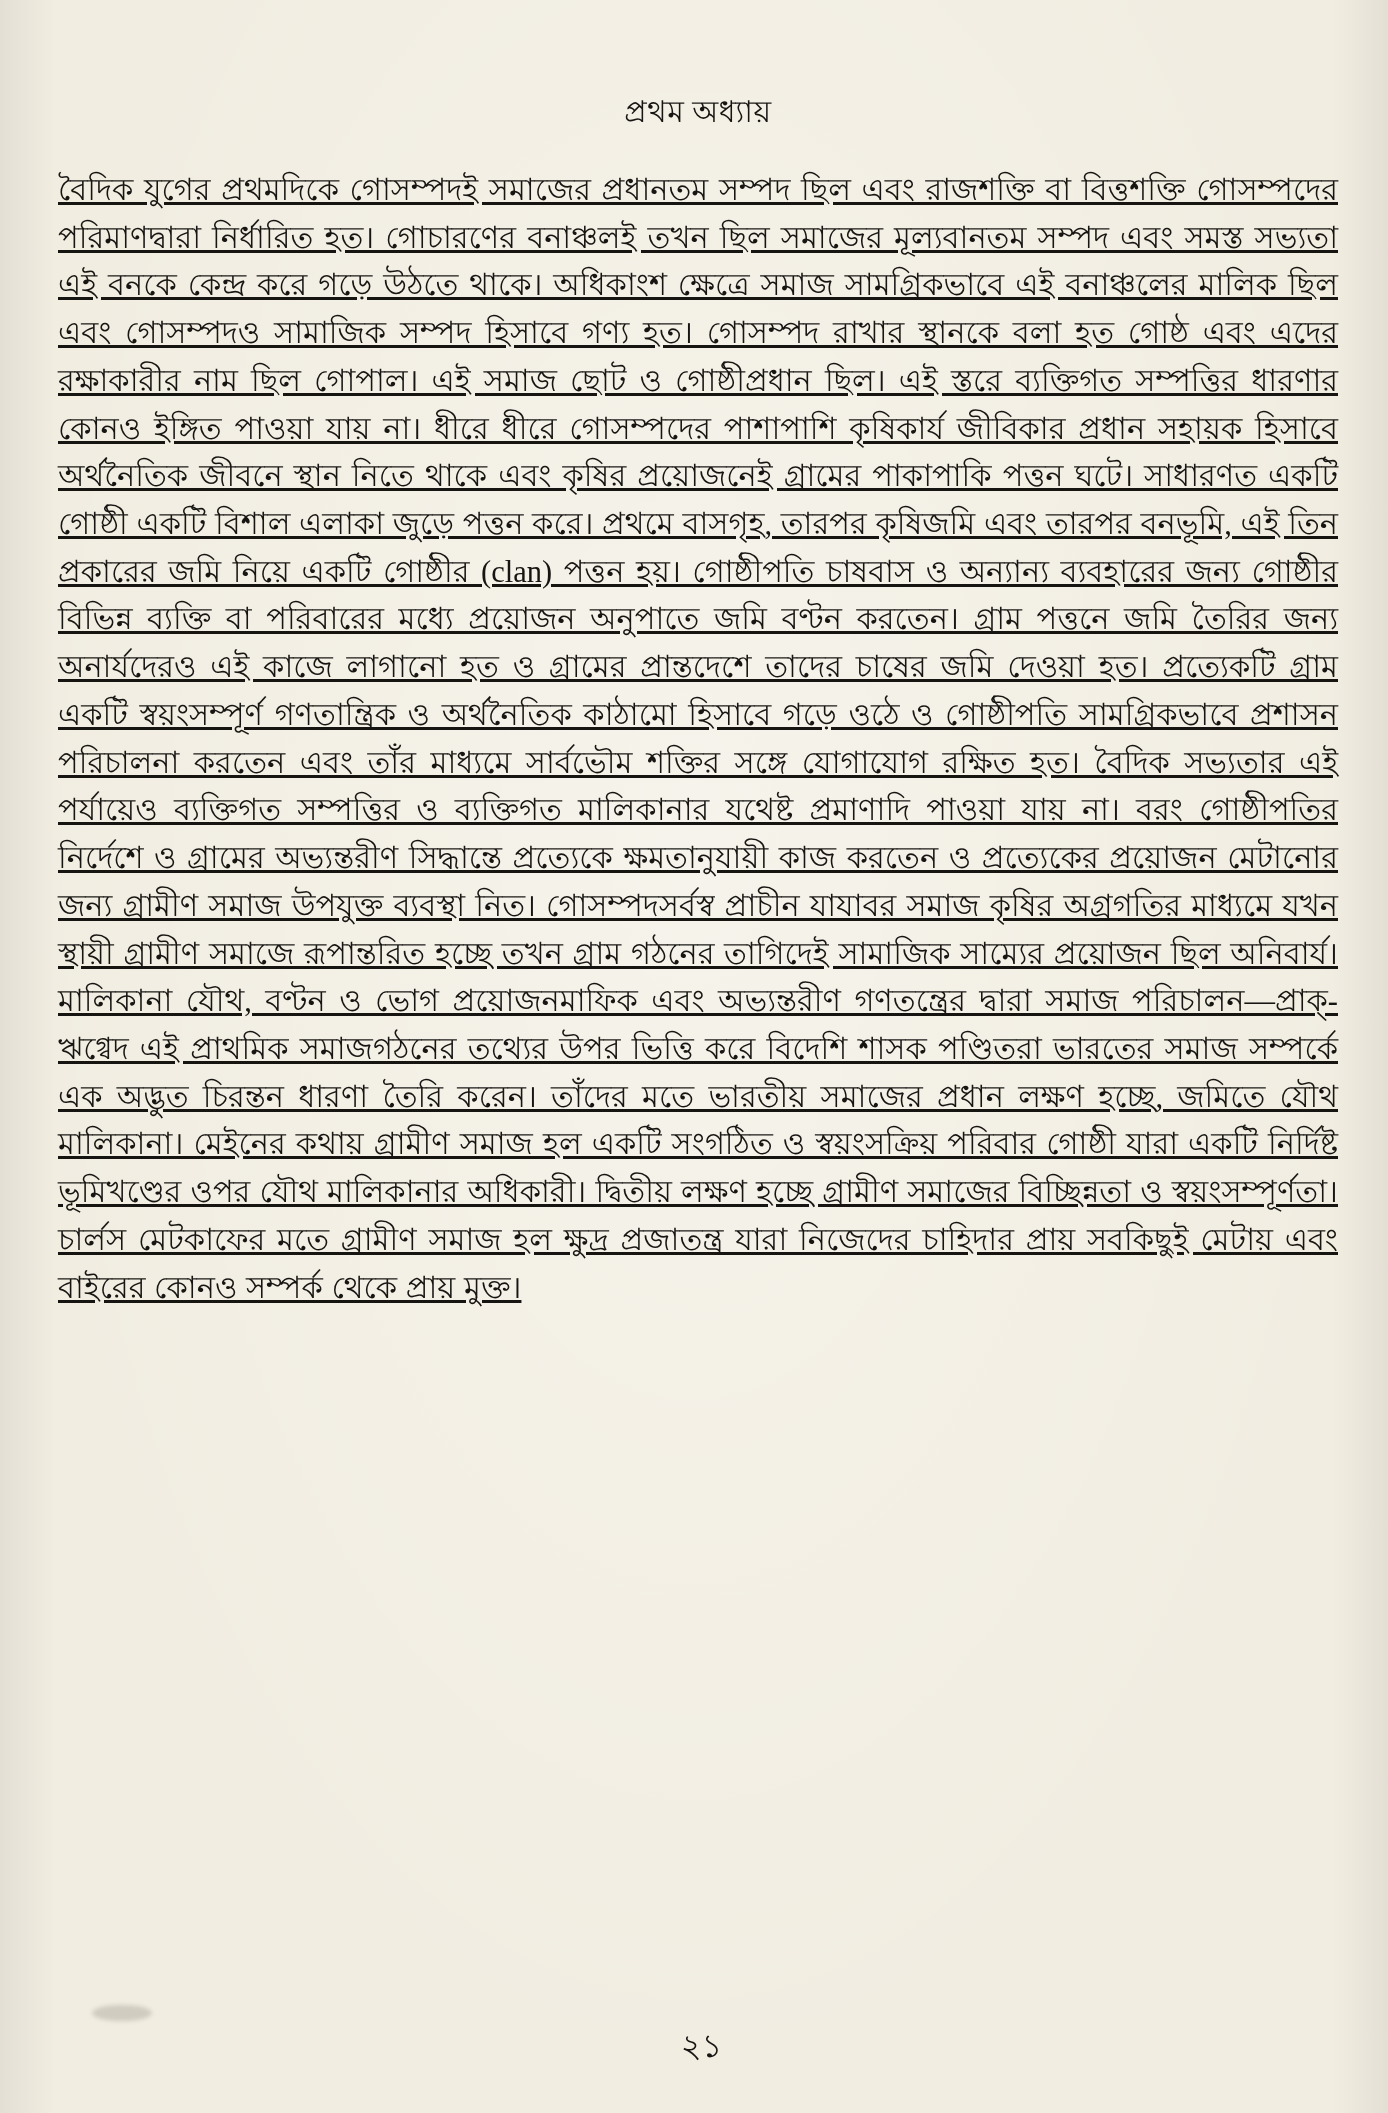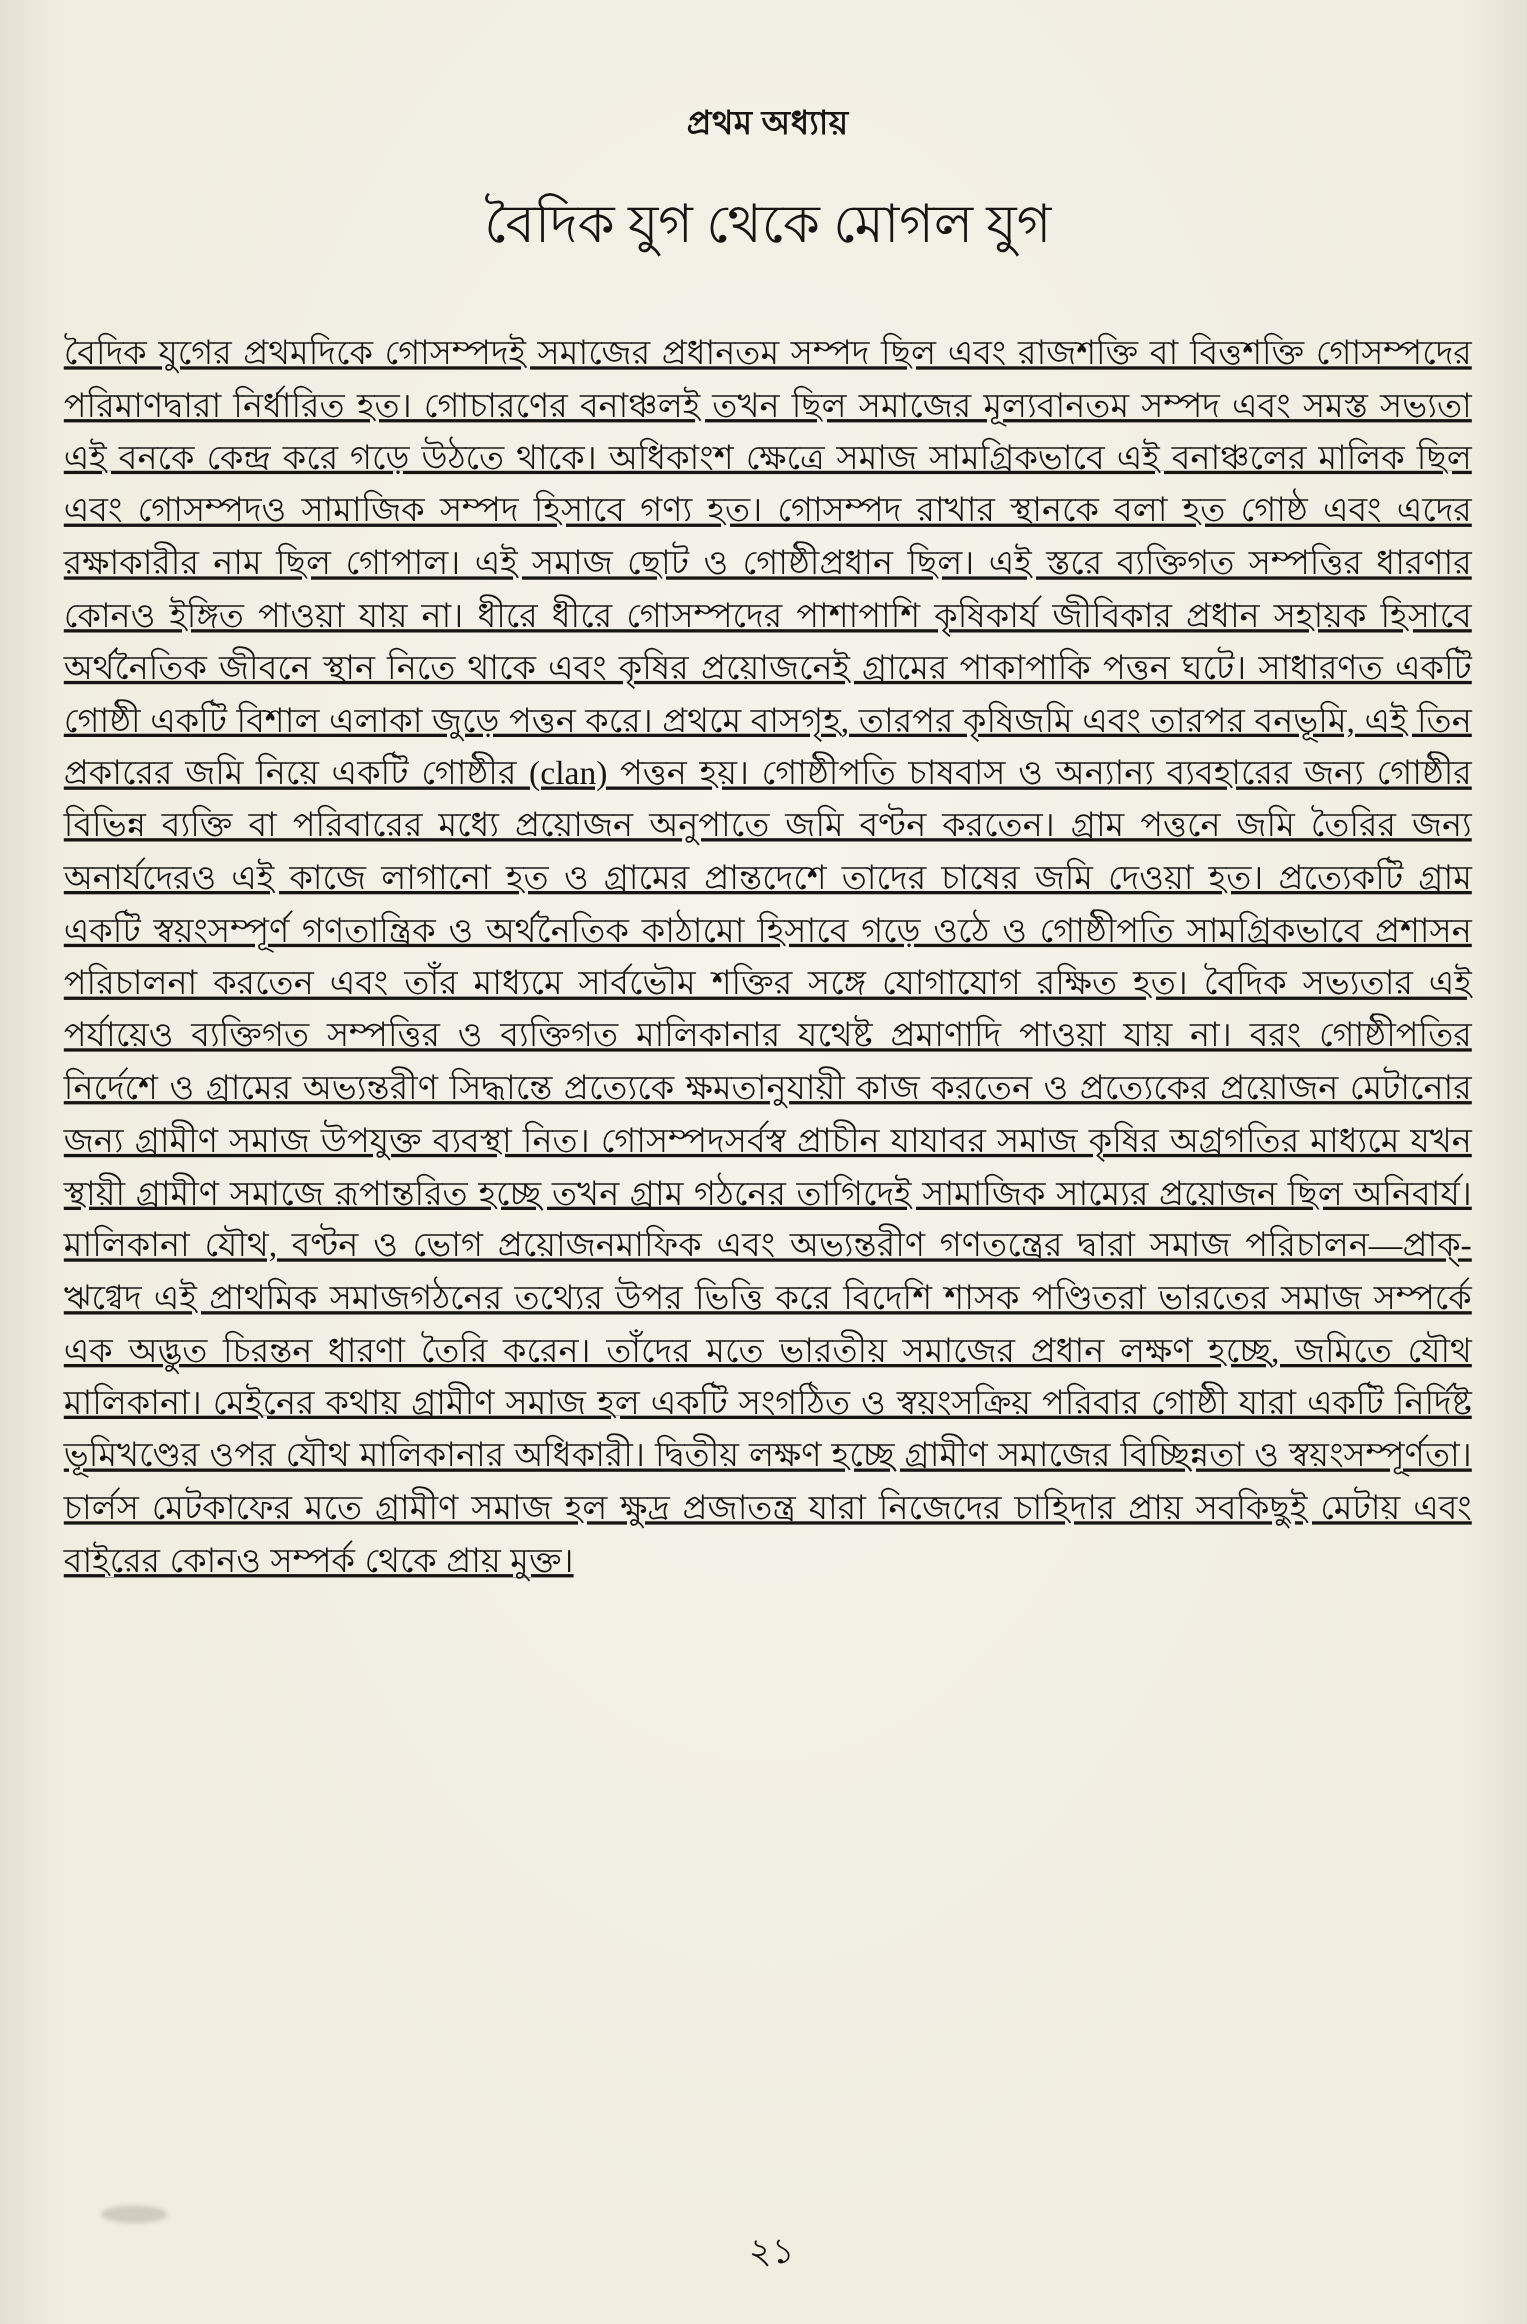--- a/index.html
+++ b/index.html
@@ -23,21 +23,21 @@
   }
   .inner {
     box-sizing: border-box;
     padding: 88px 50px 0 58px;
   }
   .chapter-heading {
     text-align: center;
     font-size: 30px;
     letter-spacing: 0.5px;
     margin: 0 0 28px 0;
-    font-weight: bold;
+    font-weight: normal;
   }
   .page-title {
     text-align: center;
     font-size: 48px;
     font-weight: normal;
     margin: 0 0 52px 0;
   }
   .body-text {
     font-size: 30.5px;
     line-height: 1.565;
@@ -64,18 +64,17 @@
     border-radius: 50%;
     filter: blur(2px);
   }
 </style>
 </head>
 <body>
 
 <div class="scan-page">
   <div class="inner">
     <h3 class="chapter-heading">প্রথম অধ্যায়</h3>
-    <h1 class="page-title">বৈদিক যুগ থেকে মোগল যুগ</h1>
     <p class="body-text">বৈদিক যুগের প্রথমদিকে গোসম্পদই সমাজের প্রধানতম সম্পদ ছিল এবং রাজশক্তি বা বিত্তশক্তি গোসম্পদের পরিমাণদ্বারা নির্ধারিত হত। গোচারণের বনাঞ্চলই তখন ছিল সমাজের মূল্যবানতম সম্পদ এবং সমস্ত সভ্যতা এই বনকে কেন্দ্র করে গড়ে উঠতে থাকে। অধিকাংশ ক্ষেত্রে সমাজ সামগ্রিকভাবে এই বনাঞ্চলের মালিক ছিল এবং গোসম্পদও সামাজিক সম্পদ হিসাবে গণ্য হত। গোসম্পদ রাখার স্থানকে বলা হত গোষ্ঠ এবং এদের রক্ষাকারীর নাম ছিল গোপাল। এই সমাজ ছোট ও গোষ্ঠীপ্রধান ছিল। এই স্তরে ব্যক্তিগত সম্পত্তির ধারণার কোনও ইঙ্গিত পাওয়া যায় না। ধীরে ধীরে গোসম্পদের পাশাপাশি কৃষিকার্য জীবিকার প্রধান সহায়ক হিসাবে অর্থনৈতিক জীবনে স্থান নিতে থাকে এবং কৃষির প্রয়োজনেই গ্রামের পাকাপাকি পত্তন ঘটে। সাধারণত একটি গোষ্ঠী একটি বিশাল এলাকা জুড়ে পত্তন করে। প্রথমে বাসগৃহ, তারপর কৃষিজমি এবং তারপর বনভূমি, এই তিন প্রকারের জমি নিয়ে একটি গোষ্ঠীর (clan) পত্তন হয়। গোষ্ঠীপতি চাষবাস ও অন্যান্য ব্যবহারের জন্য গোষ্ঠীর বিভিন্ন ব্যক্তি বা পরিবারের মধ্যে প্রয়োজন অনুপাতে জমি বণ্টন করতেন। গ্রাম পত্তনে জমি তৈরির জন্য অনার্যদেরও এই কাজে লাগানো হত ও গ্রামের প্রান্তদেশে তাদের চাষের জমি দেওয়া হত। প্রত্যেকটি গ্রাম একটি স্বয়ংসম্পূর্ণ গণতান্ত্রিক ও অর্থনৈতিক কাঠামো হিসাবে গড়ে ওঠে ও গোষ্ঠীপতি সামগ্রিকভাবে প্রশাসন পরিচালনা করতেন এবং তাঁর মাধ্যমে সার্বভৌম শক্তির সঙ্গে যোগাযোগ রক্ষিত হত। বৈদিক সভ্যতার এই পর্যায়েও ব্যক্তিগত সম্পত্তির ও ব্যক্তিগত মালিকানার যথেষ্ট প্রমাণাদি পাওয়া যায় না। বরং গোষ্ঠীপতির নির্দেশে ও গ্রামের অভ্যন্তরীণ সিদ্ধান্তে প্রত্যেকে ক্ষমতানুযায়ী কাজ করতেন ও প্রত্যেকের প্রয়োজন মেটানোর জন্য গ্রামীণ সমাজ উপযুক্ত ব্যবস্থা নিত। গোসম্পদসর্বস্ব প্রাচীন যাযাবর সমাজ কৃষির অগ্রগতির মাধ্যমে যখন স্থায়ী গ্রামীণ সমাজে রূপান্তরিত হচ্ছে তখন গ্রাম গঠনের তাগিদেই সামাজিক সাম্যের প্রয়োজন ছিল অনিবার্য। মালিকানা যৌথ, বণ্টন ও ভোগ প্রয়োজনমাফিক এবং অভ্যন্তরীণ গণতন্ত্রের দ্বারা সমাজ পরিচালন—প্রাক্-ঋগ্বেদ এই প্রাথমিক সমাজগঠনের তথ্যের উপর ভিত্তি করে বিদেশি শাসক পণ্ডিতরা ভারতের সমাজ সম্পর্কে এক অদ্ভুত চিরন্তন ধারণা তৈরি করেন। তাঁদের মতে ভারতীয় সমাজের প্রধান লক্ষণ হচ্ছে, জমিতে যৌথ মালিকানা। মেইনের কথায় গ্রামীণ সমাজ হল একটি সংগঠিত ও স্বয়ংসক্রিয় পরিবার গোষ্ঠী যারা একটি নির্দিষ্ট ভূমিখণ্ডের ওপর যৌথ মালিকানার অধিকারী। দ্বিতীয় লক্ষণ হচ্ছে গ্রামীণ সমাজের বিচ্ছিন্নতা ও স্বয়ংসম্পূর্ণতা। চার্লস মেটকাফের মতে গ্রামীণ সমাজ হল ক্ষুদ্র প্রজাতন্ত্র যারা নিজেদের চাহিদার প্রায় সবকিছুই মেটায় এবং বাইরের কোনও সম্পর্ক থেকে প্রায় মুক্ত।</p>
   </div>
   <div class="smudge"></div>
   <div class="page-number">২১</div>
 </div>
 
 </body></html>

